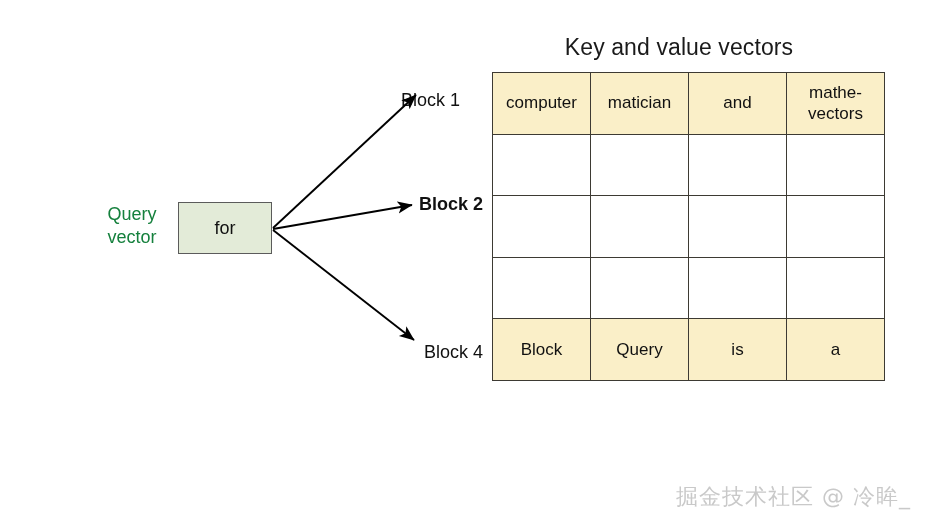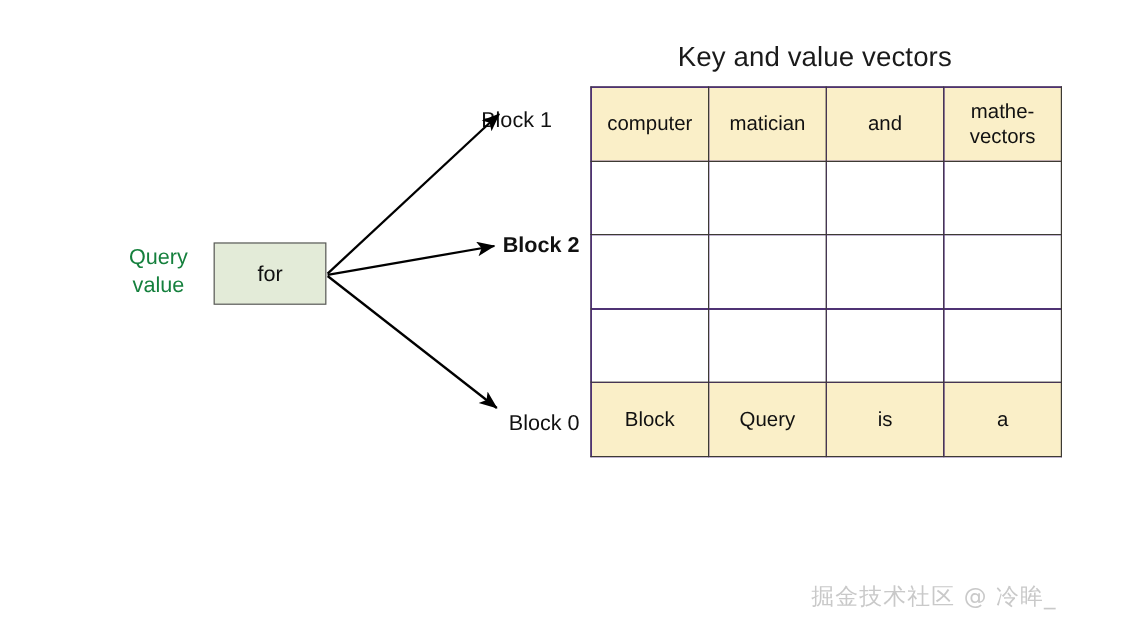--- a/index.html
+++ b/index.html
@@ -124,47 +124,47 @@
   }
   .kv-table td.wrap {
     line-height: 21px;
   }
 
   
   .watermark {
     position: absolute;
     left: 676px;
     top: 485px;
-    font-size: 19px;
+    font-size: 22px;
     line-height: 24px;
     color: #c9c9c9;
     white-space: nowrap;
     font-family: "DejaVu Sans", sans-serif;
     letter-spacing: 1px;
   }
 </style>
 </head>
 <body>
 
 <div id="stage">
 
   <div class="title">Key and value vectors</div>
 
   <div class="query-label">
     <div>Query</div>
-    <div>value</div>
+    <div>vector</div>
   </div>
 
   <div class="query-box">
     <span class="query-box-text">for</span>
   </div>
 
   <div class="block-label b1">Block 1</div>
   <div class="block-label b2">Block 2</div>
-  <div class="block-label b0">Block 0</div>
+  <div class="block-label b0">Block 4</div>
 
   <svg class="arrows" viewBox="0 0 952 531" width="952" height="531">
     <defs>
       <marker id="ah" markerWidth="9" markerHeight="9" refX="7.6" refY="3.2" orient="auto" markerUnits="strokeWidth">
         <path d="M0,0 L8,3.2 L0,6.4 L1.9,3.2 z" fill="#000000"></path>
       </marker>
     </defs>
     <line x1="273" y1="228" x2="416" y2="95" stroke="#000000" stroke-width="1.9" marker-end="url(#ah)"></line>
     <line x1="273" y1="229" x2="412" y2="205" stroke="#000000" stroke-width="1.9" marker-end="url(#ah)"></line>
     <line x1="273" y1="230" x2="414" y2="340" stroke="#000000" stroke-width="1.9" marker-end="url(#ah)"></line>

